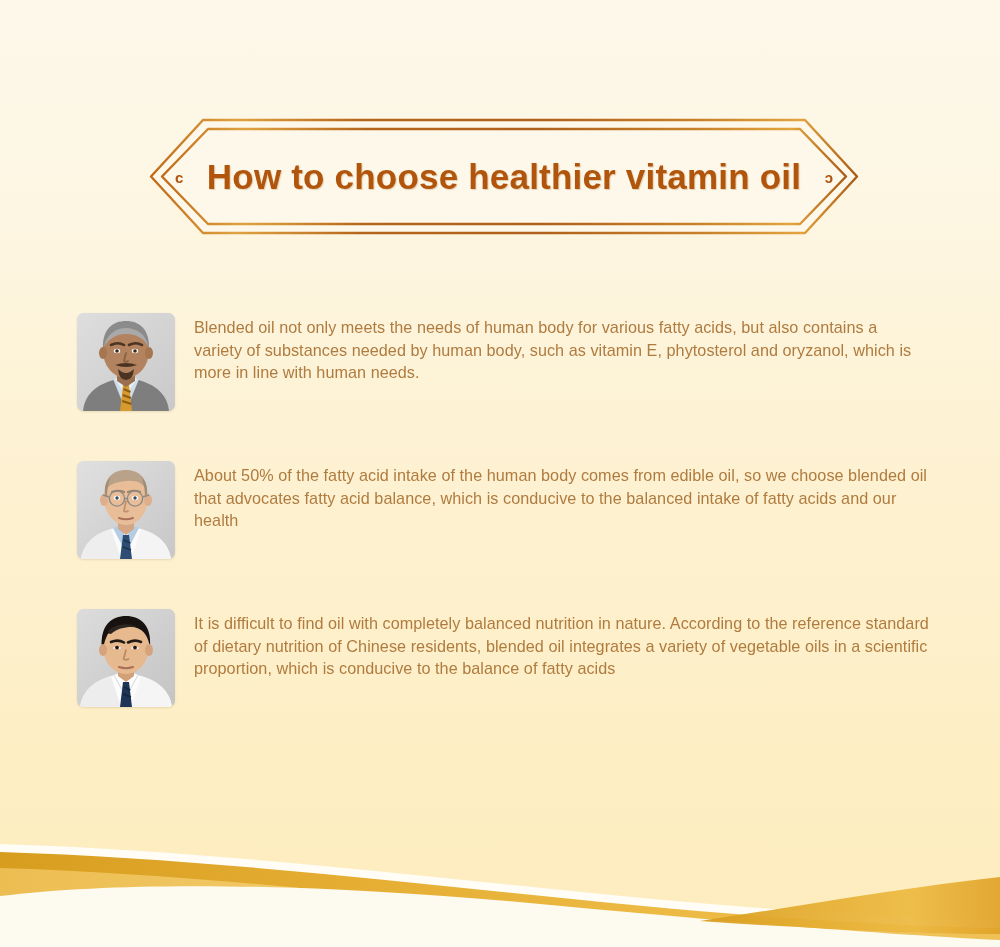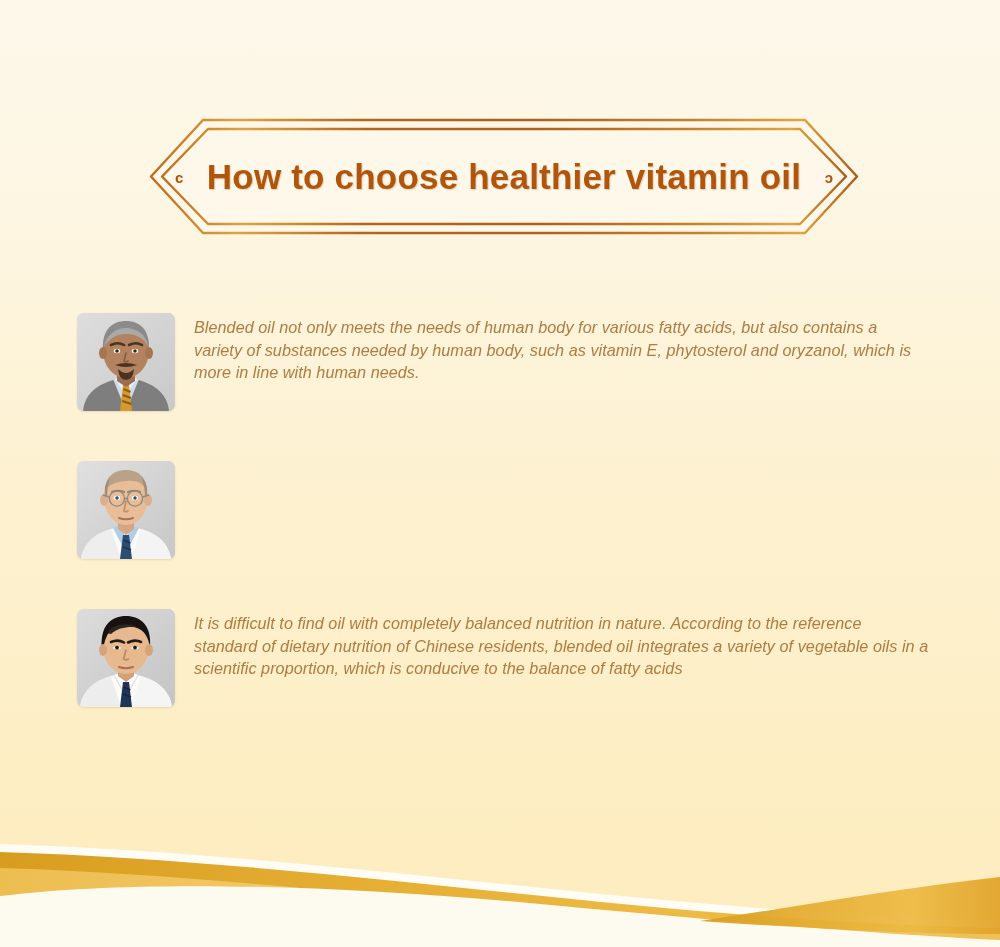--- a/index.html
+++ b/index.html
@@ -80,21 +80,20 @@
     left: 0;
     top: 0;
     width: 1000px;
   }
   .row {
     position: absolute;
     left: 77px;
     width: 870px;
     display: flex;
     align-items: flex-start;
-    font-style: italic;
   }
   .row-1 { top: 313px; }
   .row-2 { top: 461px; }
   .row-3 { top: 609px; }
 
   .avatar {
     position: relative;
     width: 98px;
     height: 98px;
     flex: 0 0 98px;
@@ -253,20 +252,21 @@
             <circle cx="40" cy="37.5" r="7.6" fill="none" stroke="#8d8a84" stroke-width="1.4"></circle>
             <circle cx="58" cy="37.5" r="7.6" fill="none" stroke="#8d8a84" stroke-width="1.4"></circle>
             <path d="M 47.6 37.5 h 2.8 M 32.4 36 L 26 34 M 65.6 36 L 72 34" stroke="#8d8a84" stroke-width="1.4" fill="none"></path>
 
             <path d="M 49 40 L 47 50 q 2 1.4 4 0" stroke="#c18e6a" stroke-width="1.7" fill="none" stroke-linecap="round"></path>
 
             <path d="M 42 57 q 7 2.5 14 0" stroke="#a9705a" stroke-width="2" fill="none" stroke-linecap="round"></path>
           </g>
         </svg>
       </div>
+      <div class="row-text">About 50% of the fatty acid intake of the human body comes from edible oil, so we choose blended oil that advocates fatty acid balance, which is conducive to the balanced intake of fatty acids and our health</div>
     </div>
 
     <div class="row row-3">
       <div class="avatar">
         <svg viewBox="0 0 98 98">
           <defs>
             <linearGradient id="bg3" x1="0" y1="0" x2="1" y2="1">
               <stop offset="0" stop-color="#dcdcdc"></stop>
                 <stop offset="1" stop-color="#c4c4c4"></stop>
             </linearGradient>

